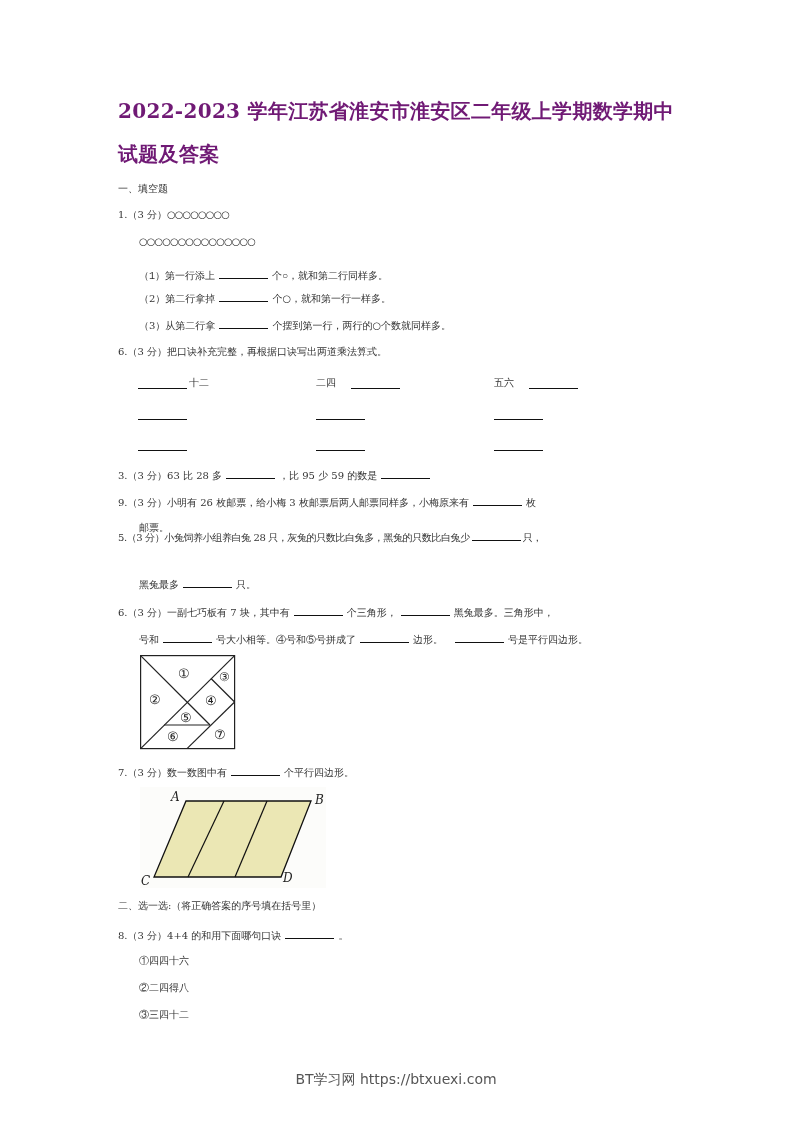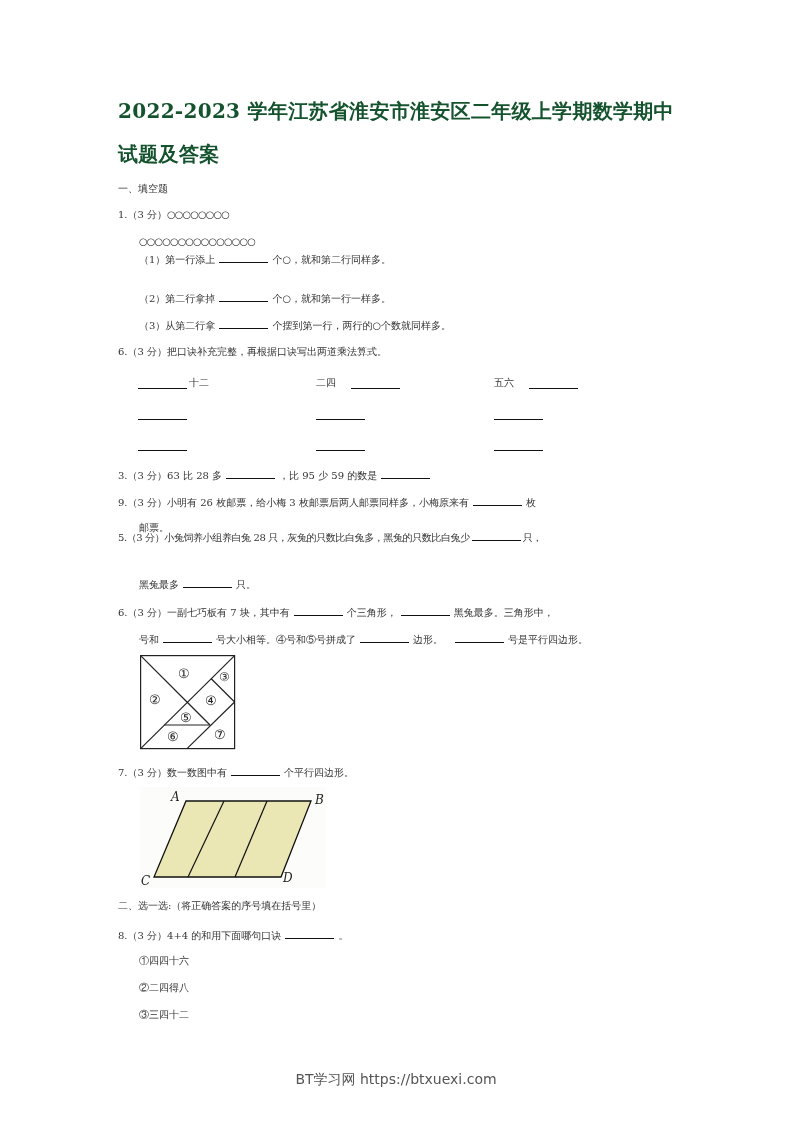--- a/index.html
+++ b/index.html
@@ -1,39 +1,39 @@
 <!DOCTYPE html>
 <html><head>
 <meta charset="utf-8">
 <style>
   html, body { margin:0; padding:0; background:#ffffff; }
   body { width:793px; height:1122px; position:relative; overflow:hidden;
          font-family:"DejaVu Serif","Liberation Serif",serif; color:#222; }
   .abs { position:absolute; white-space:nowrap; }
-  .title { font-family:"DejaVu Serif","Liberation Serif",serif; font-weight:bold; font-size:20px; color:#14532d; left:118px; letter-spacing:0.3px; }
+  .title { font-family:"DejaVu Serif","Liberation Serif",serif; font-weight:bold; font-size:20px; color:#701a75; left:118px; letter-spacing:0.3px; }
   .line { font-size:10px; line-height:16px; color:#333; }
   .blank { display:inline-block; width:49px; border-bottom:1.3px solid #111; height:12px; vertical-align:baseline; margin:0 4px; }
   .hblank { position:absolute; height:0; border-top:1.3px solid #111; width:49px; }
   .footer { font-family:"DejaVu Sans","Liberation Sans",sans-serif; font-size:14px; color:#555; left:0; width:792px; text-align:center; top:1071px; }
   .fig-label { font-family:"DejaVu Serif","Liberation Serif",serif; font-style:italic; font-size:12px; }
   svg { position:absolute; overflow:visible; }
 </style>
 </head>
 <body>
 
 <div class="abs title" style="top:98px;">2022-2023 学年江苏省淮安市淮安区二年级上学期数学期中</div>
 <div class="abs title" style="top:141px;">试题及答案</div>
 
 <div class="abs line" style="left:118px; top:181px;">一、填空题</div>
 
 <div class="abs line" style="left:118px; top:207px;">
   <span>1.（3 分）</span><span style="letter-spacing:-1px;">○○○○○○○○</span>
 </div>
 <div class="abs line" style="left:139px; top:234px; letter-spacing:-1px;">○○○○○○○○○○○○○○○</div>
-<div class="abs line" style="left:139px; top:250px;">
+<div class="abs line" style="left:139px; top:266px;font-family:Liberation Mono, monospace;">
   <span>（1）第一行添上</span><span class="blank"></span><span>个○，就和第二行同样多。</span>
 </div>
 <div class="abs line" style="left:139px; top:289px;">
   <span>（2）第二行拿掉</span><span class="blank"></span><span>个○，就和第一行一样多。</span>
 </div>
 <div class="abs line" style="left:139px; top:316px;">
   <span>（3）从第二行拿</span><span class="blank"></span><span>个摆到第一行，两行的○个数就同样多。</span>
 </div>
 
 <div class="abs line" style="left:118px; top:344px;">6.（3 分）把口诀补充完整，再根据口诀写出两道乘法算式。</div>

